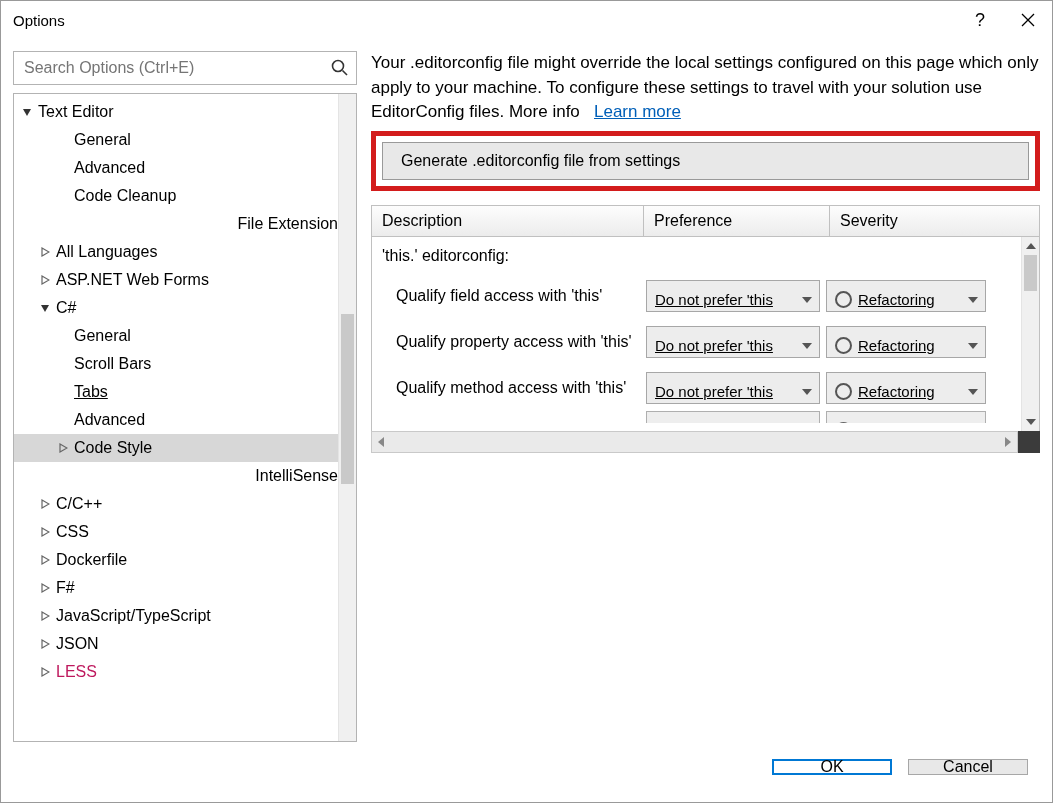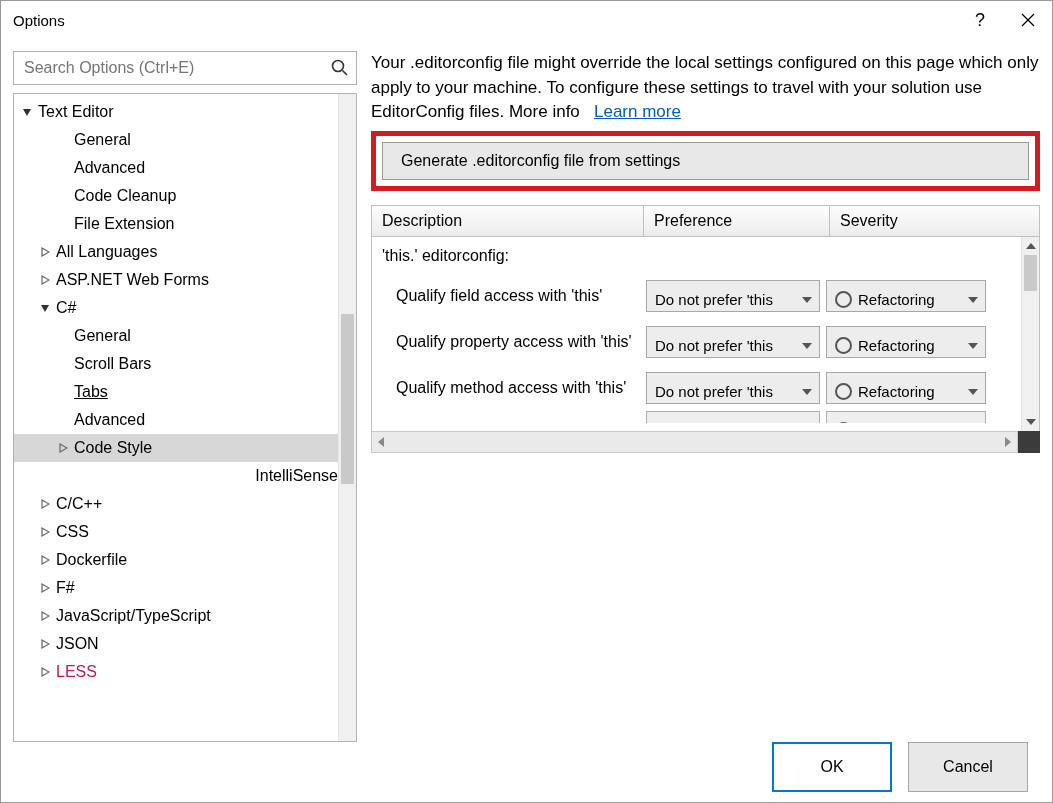--- a/index.html
+++ b/index.html
@@ -44,21 +44,21 @@
   .grid-body { border-left:1px solid #c0c0c0; border-right:1px solid #c0c0c0; height:194px; display:flex; overflow:hidden; }
   .gb-inner { flex:1; padding: 6px 0 0 0; overflow:hidden; }
   .gb-scroll { width:18px; background:#f0f0f0; border-left:1px solid #e4e4e4; position:relative; }
   .gb-scroll .thumb { position:absolute; left:2px; right:2px; top:0; height:36px; background:#c9c9c9; }
   .gb-scroll .arr { position:absolute; left:0; right:0; height:18px; display:flex; align-items:center; justify-content:center; }
   .gb-scroll .arr.top{top:0}.gb-scroll .arr.bot{bottom:0}
 
   .group-title { padding:4px 10px 8px 10px; font-size:16px; }
   .row { display:flex; align-items:center; min-height:46px; padding-left:24px; }
   .row .desc { width:250px; font-size:16px; padding-right:8px; line-height:1.25; }
-  .drop { width:174px; height:32px; border:1px solid #a7a7a7; background:#ededed; display:flex; align-items:center; padding:8px 4px 0 8px; font-size:15px; margin-right:6px; position:relative; overflow:hidden;}
+  .drop { width:174px; height:32px; border:1px solid #a7a7a7; background:#ededed; display:flex; align-items:center; padding:8px 4px 0 8px; font-size:15px; margin-right:6px; position:relative; overflow:hidden;text-decoration:underline;}
   .drop .dv { flex:1; white-space:nowrap; overflow:hidden; }
   .drop .dd { width:16px; display:flex; justify-content:center; align-items:center; }
   .sev .circle { width:17px; height:17px; border:2px solid #555; border-radius:50%; margin-right:6px; flex:0 0 auto; }
   .sev { width:160px; }
   .row.cut { opacity:1; }
   .row.cut .drop, .row.cut .desc { }
 
   .code-wrap { border:1px solid #c0c0c0; height: 250px; display:flex; margin-top:0; }
   .gutter { width:36px; background:#333; }
   .code { flex:1; background:#1e1e1e; color:#d3d3d3; font-family:Consolas,monospace; font-size:18px; padding:6px 10px; position:relative; }
@@ -67,21 +67,21 @@
   .code-vscroll .thumb { position:absolute; left:3px; right:3px; top:18px; height:60px; background:#666; }
   .code-vscroll .arr { position:absolute; left:0; right:0; height:18px; background:#2c2c2c; display:flex; align-items:center; justify-content:center; }
   .code-vscroll .arr.top{top:0}.code-vscroll .arr.bot{bottom:0}
   .code-hscroll { height:22px; display:flex; border-top:0; }
   .code-hscroll .track { flex:1; background:#eaeaea; border:1px solid #c9c9c9; position:relative; }
   .code-hscroll .dead { width:22px; background:#3b3b3b; }
   .code-hscroll .arr { width:18px; display:flex; align-items:center; justify-content:center; }
 
   
   .footer { height:60px; border-top:0; display:flex; align-items:center; justify-content:flex-end; gap:16px; padding: 0 12px 10px 0; }
-  .btn { width:120px; height:50px; border:1px solid #a7a7a7; background:#e8e8e8; font-size:16px; display:flex; align-items:center; justify-content:center; cursor:pointer; }
+  .btn { width:120px; height:16px; border:1px solid #a7a7a7; background:#e8e8e8; font-size:16px; display:flex; align-items:center; justify-content:center; cursor:pointer; }
   .btn.primary { border:2px solid #0078d4; background:#fff; }
 
 </style>
 </head>
 <body>
 
 <div class="window">
 
   <div class="titlebar">
     <span class="title">Options</span>
@@ -121,21 +121,21 @@
                 <span style="margin-left:4px">General</span>
               </div>
               <div class="node" style="padding-left: 42px;">
                 <span class="arrow"></span>
                 <span style="margin-left:4px">Advanced</span>
               </div>
               <div class="node" style="padding-left: 42px;">
                 <span class="arrow"></span>
                 <span style="margin-left:4px">Code Cleanup</span>
               </div>
-              <div class="node" style="padding-left: 42px;">
+              <div class="node" style="padding-left: 42px; justify-content: flex-end;">
                 <span class="arrow"></span>
                 <span style="margin-left:4px">File Extension</span>
               </div>
               <div class="node" style="padding-left: 24px;">
                 <span class="arrow">
                   <svg width="10" height="10">
                     <path d="M2 1 L9 5 L2 9 Z" fill="none" stroke="#666" stroke-width="1.2"></path>
                   </svg>
                 </span>
                 <span style="margin-left:4px">All Languages</span>

